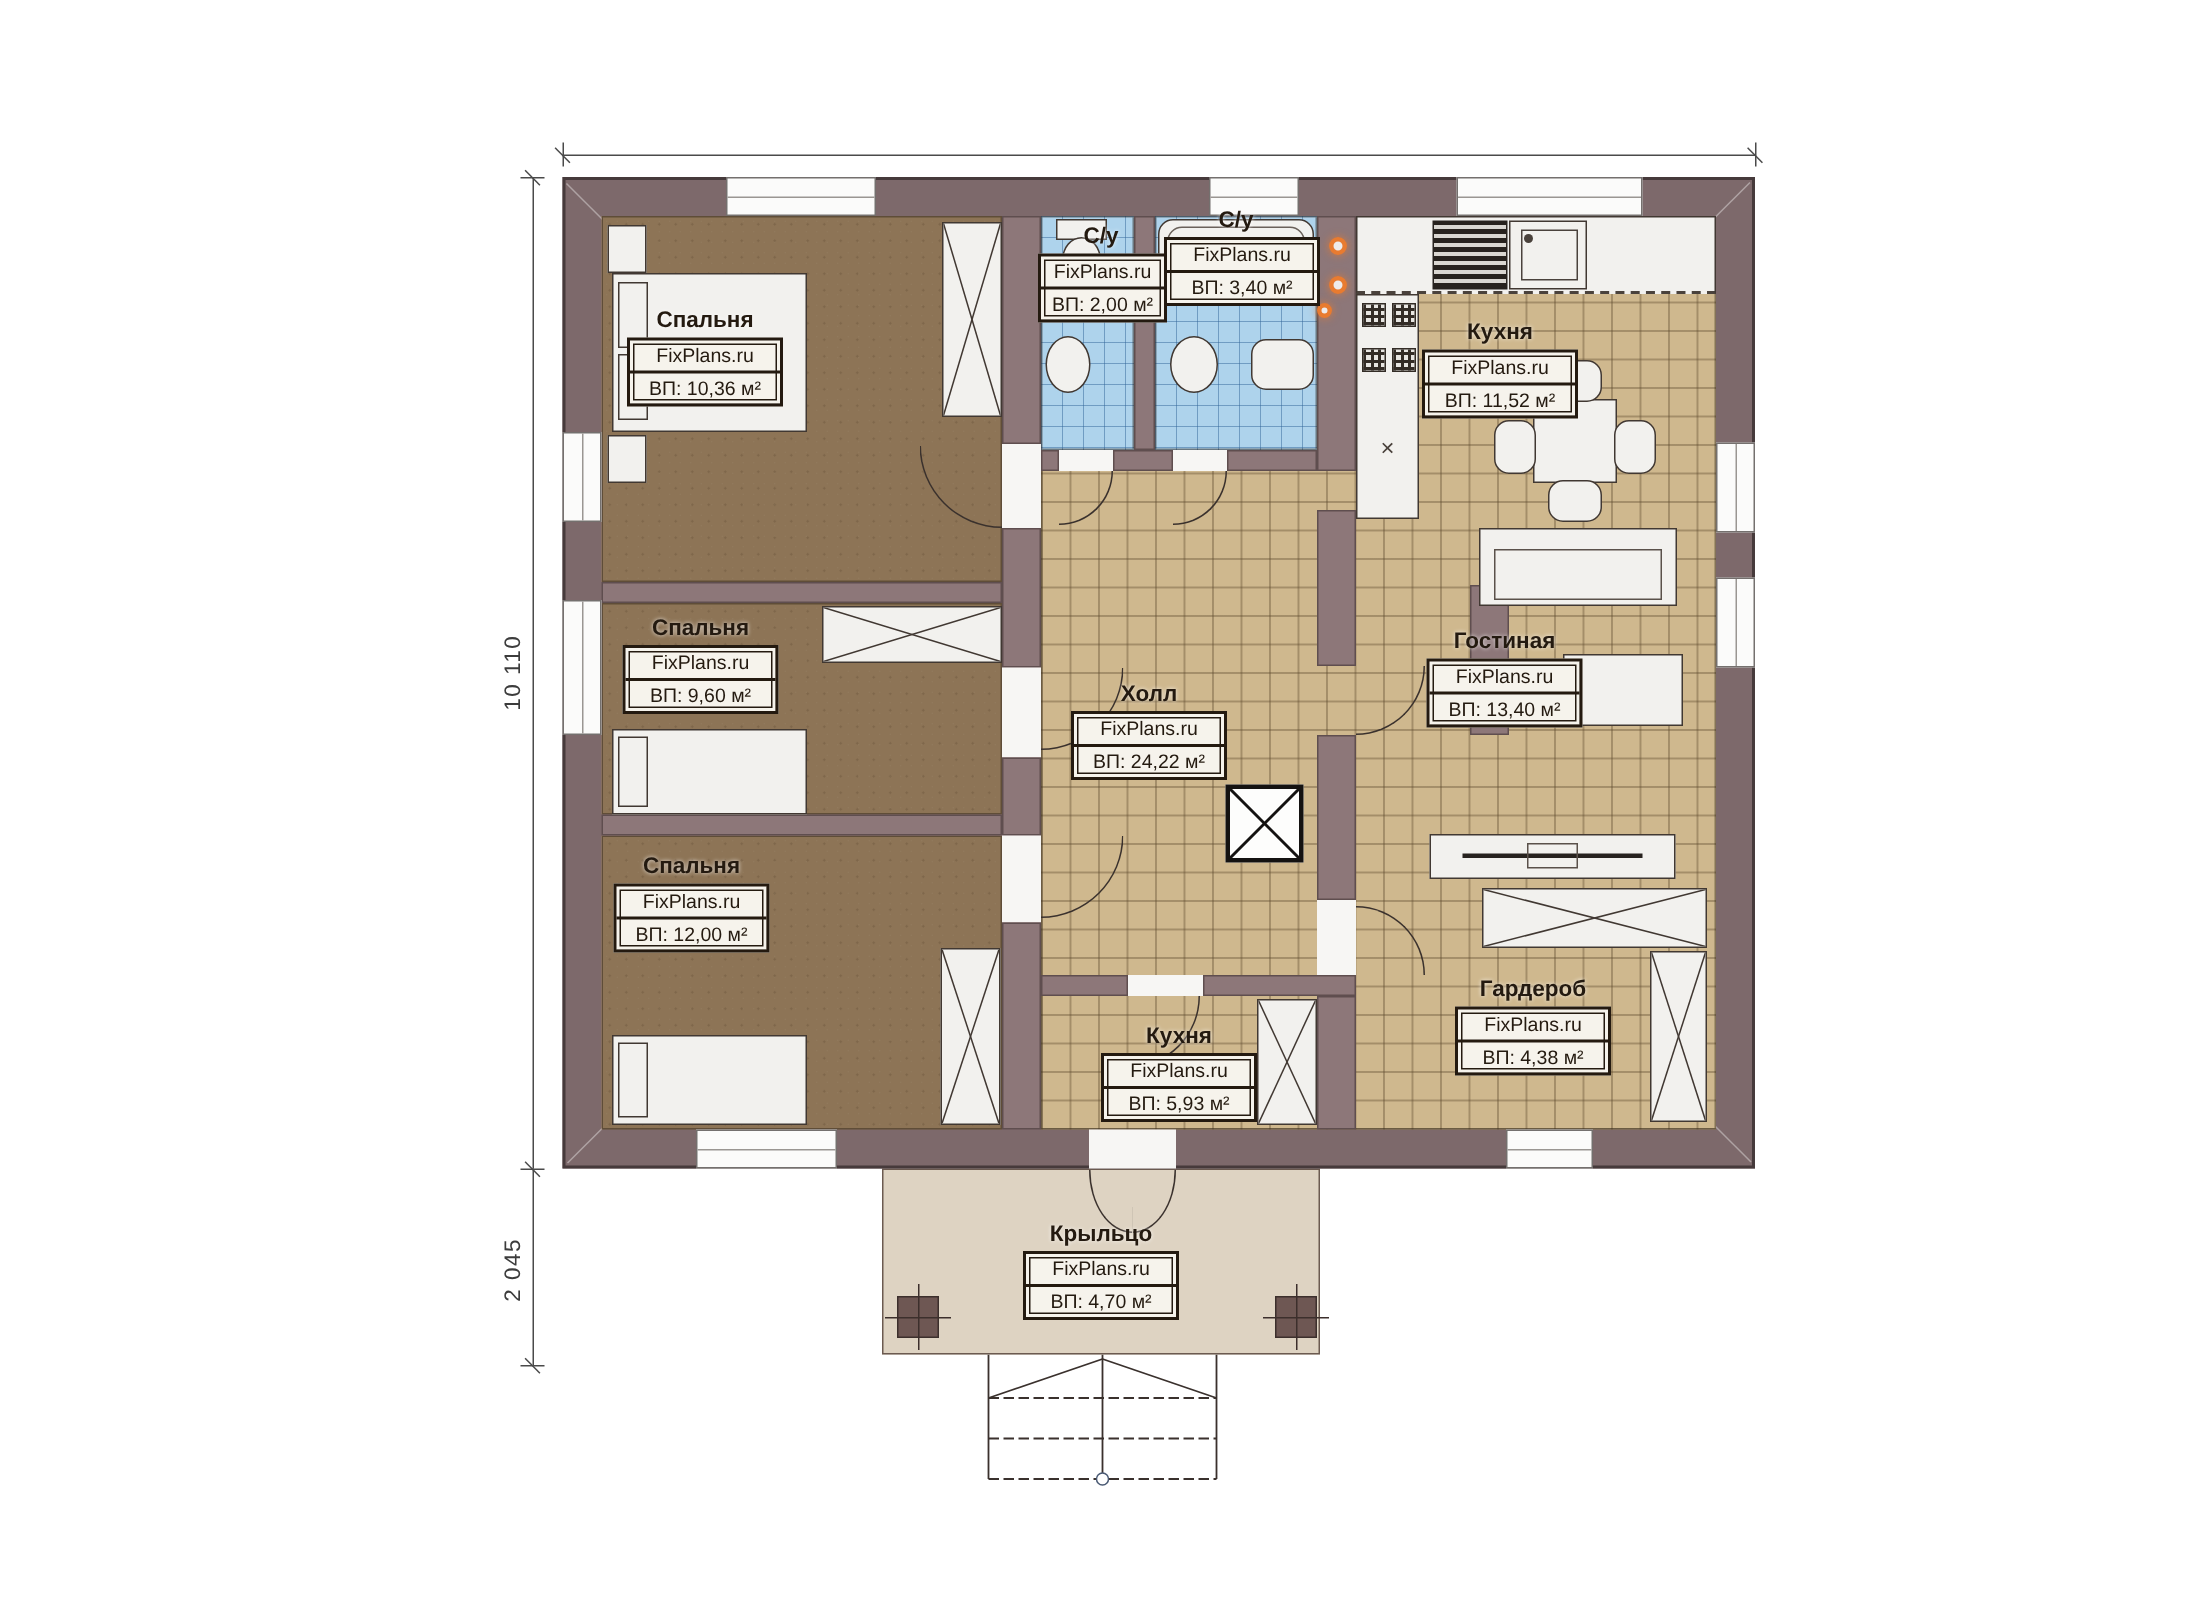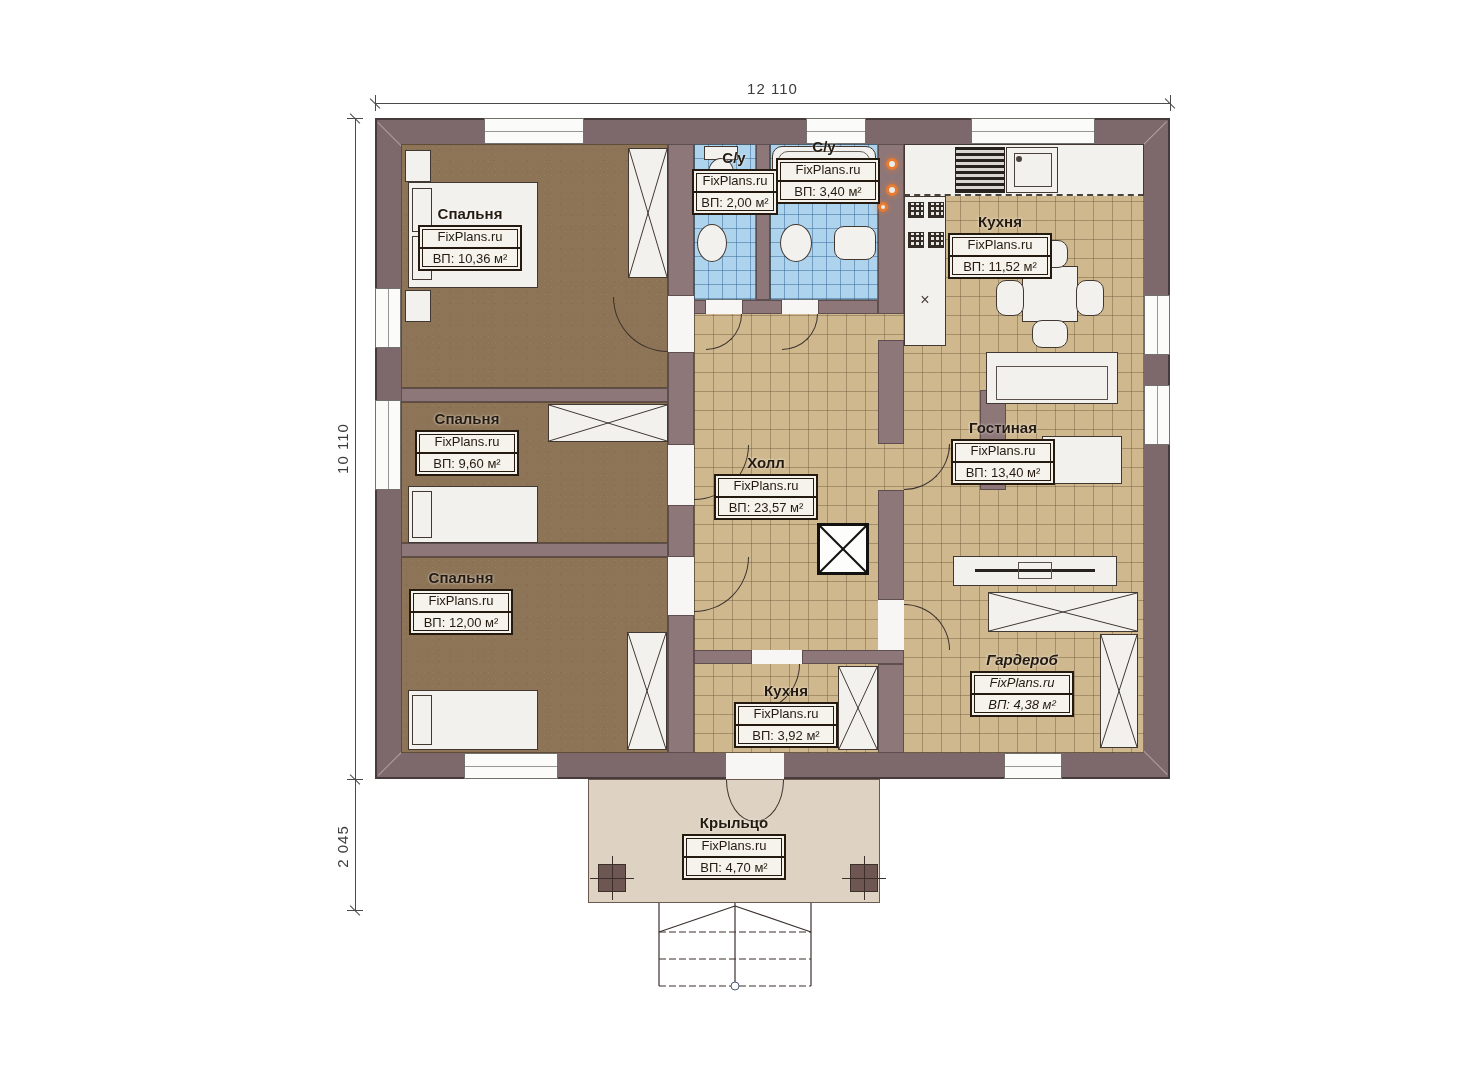--- a/index.html
+++ b/index.html
@@ -70,21 +70,20 @@
          box-shadow:inset 0 0 0 2px #f6f3ec,inset 0 0 0 3px #241a10;}
   .wmbox.narrow{width:82px;}
   .wmrow{font-size:13px;color:#241a10;line-height:20px;white-space:nowrap;overflow:hidden;}
   .wmrow.brand{border-bottom:2px solid #241a10;}
 </style>
 </head>
 <body>
 
 <div class="canvas">
 
-  <div class="abs dim-label" style="left:375px;top:80px;width:795px;">12 110</div>
   <div class="abs dim-line-h" style="left:375px;top:103px;width:795px;"></div>
   <div class="abs dim-end-v" style="left:375px;top:95px;"></div>
   <div class="abs dim-end-v" style="left:1170px;top:95px;"></div>
   <div class="abs dim-tick" style="left:368px;top:103px;"></div>
   <div class="abs dim-tick" style="left:1163px;top:103px;"></div>
 
   <div class="abs dim-label rot" style="left:310px;top:440px;width:64px;">10 110</div>
   <div class="abs dim-line-v" style="left:355px;top:118px;height:661px;"></div>
   <div class="abs dim-end-h" style="left:347px;top:118px;"></div>
   <div class="abs dim-end-h" style="left:347px;top:779px;"></div>
@@ -307,42 +306,42 @@
     <div class="rname">Кухня</div>
     <div class="wmbox">
       <div class="wmrow brand">FixPlans.ru</div>
       <div class="wmrow">ВП: 11,52 м²</div>
     </div>
   </div>
   <div class="abs rlabel" style="left:696px;top:454px;width:140px;">
     <div class="rname">Холл</div>
     <div class="wmbox">
       <div class="wmrow brand">FixPlans.ru</div>
-      <div class="wmrow">ВП: 23,57 м²</div>
+      <div class="wmrow">ВП: 24,22 м²</div>
     </div>
   </div>
   <div class="abs rlabel" style="left:933px;top:419px;width:140px;">
     <div class="rname">Гостиная</div>
     <div class="wmbox">
       <div class="wmrow brand">FixPlans.ru</div>
       <div class="wmrow">ВП: 13,40 м²</div>
     </div>
   </div>
-  <div class="abs rlabel" style="left:952px;top:651px;width:140px;font-style:italic;">
+  <div class="abs rlabel" style="left:952px;top:651px;width:140px;">
     <div class="rname">Гардероб</div>
     <div class="wmbox">
       <div class="wmrow brand">FixPlans.ru</div>
       <div class="wmrow">ВП: 4,38 м²</div>
     </div>
   </div>
   <div class="abs rlabel" style="left:716px;top:682px;width:140px;">
     <div class="rname">Кухня</div>
     <div class="wmbox">
       <div class="wmrow brand">FixPlans.ru</div>
-      <div class="wmrow">ВП: 3,92 м²</div>
+      <div class="wmrow">ВП: 5,93 м²</div>
     </div>
   </div>
   <div class="abs rlabel" style="left:664px;top:814px;width:140px;">
     <div class="rname">Крыльцо</div>
     <div class="wmbox">
       <div class="wmrow brand">FixPlans.ru</div>
       <div class="wmrow">ВП: 4,70 м²</div>
     </div>
   </div>
 

